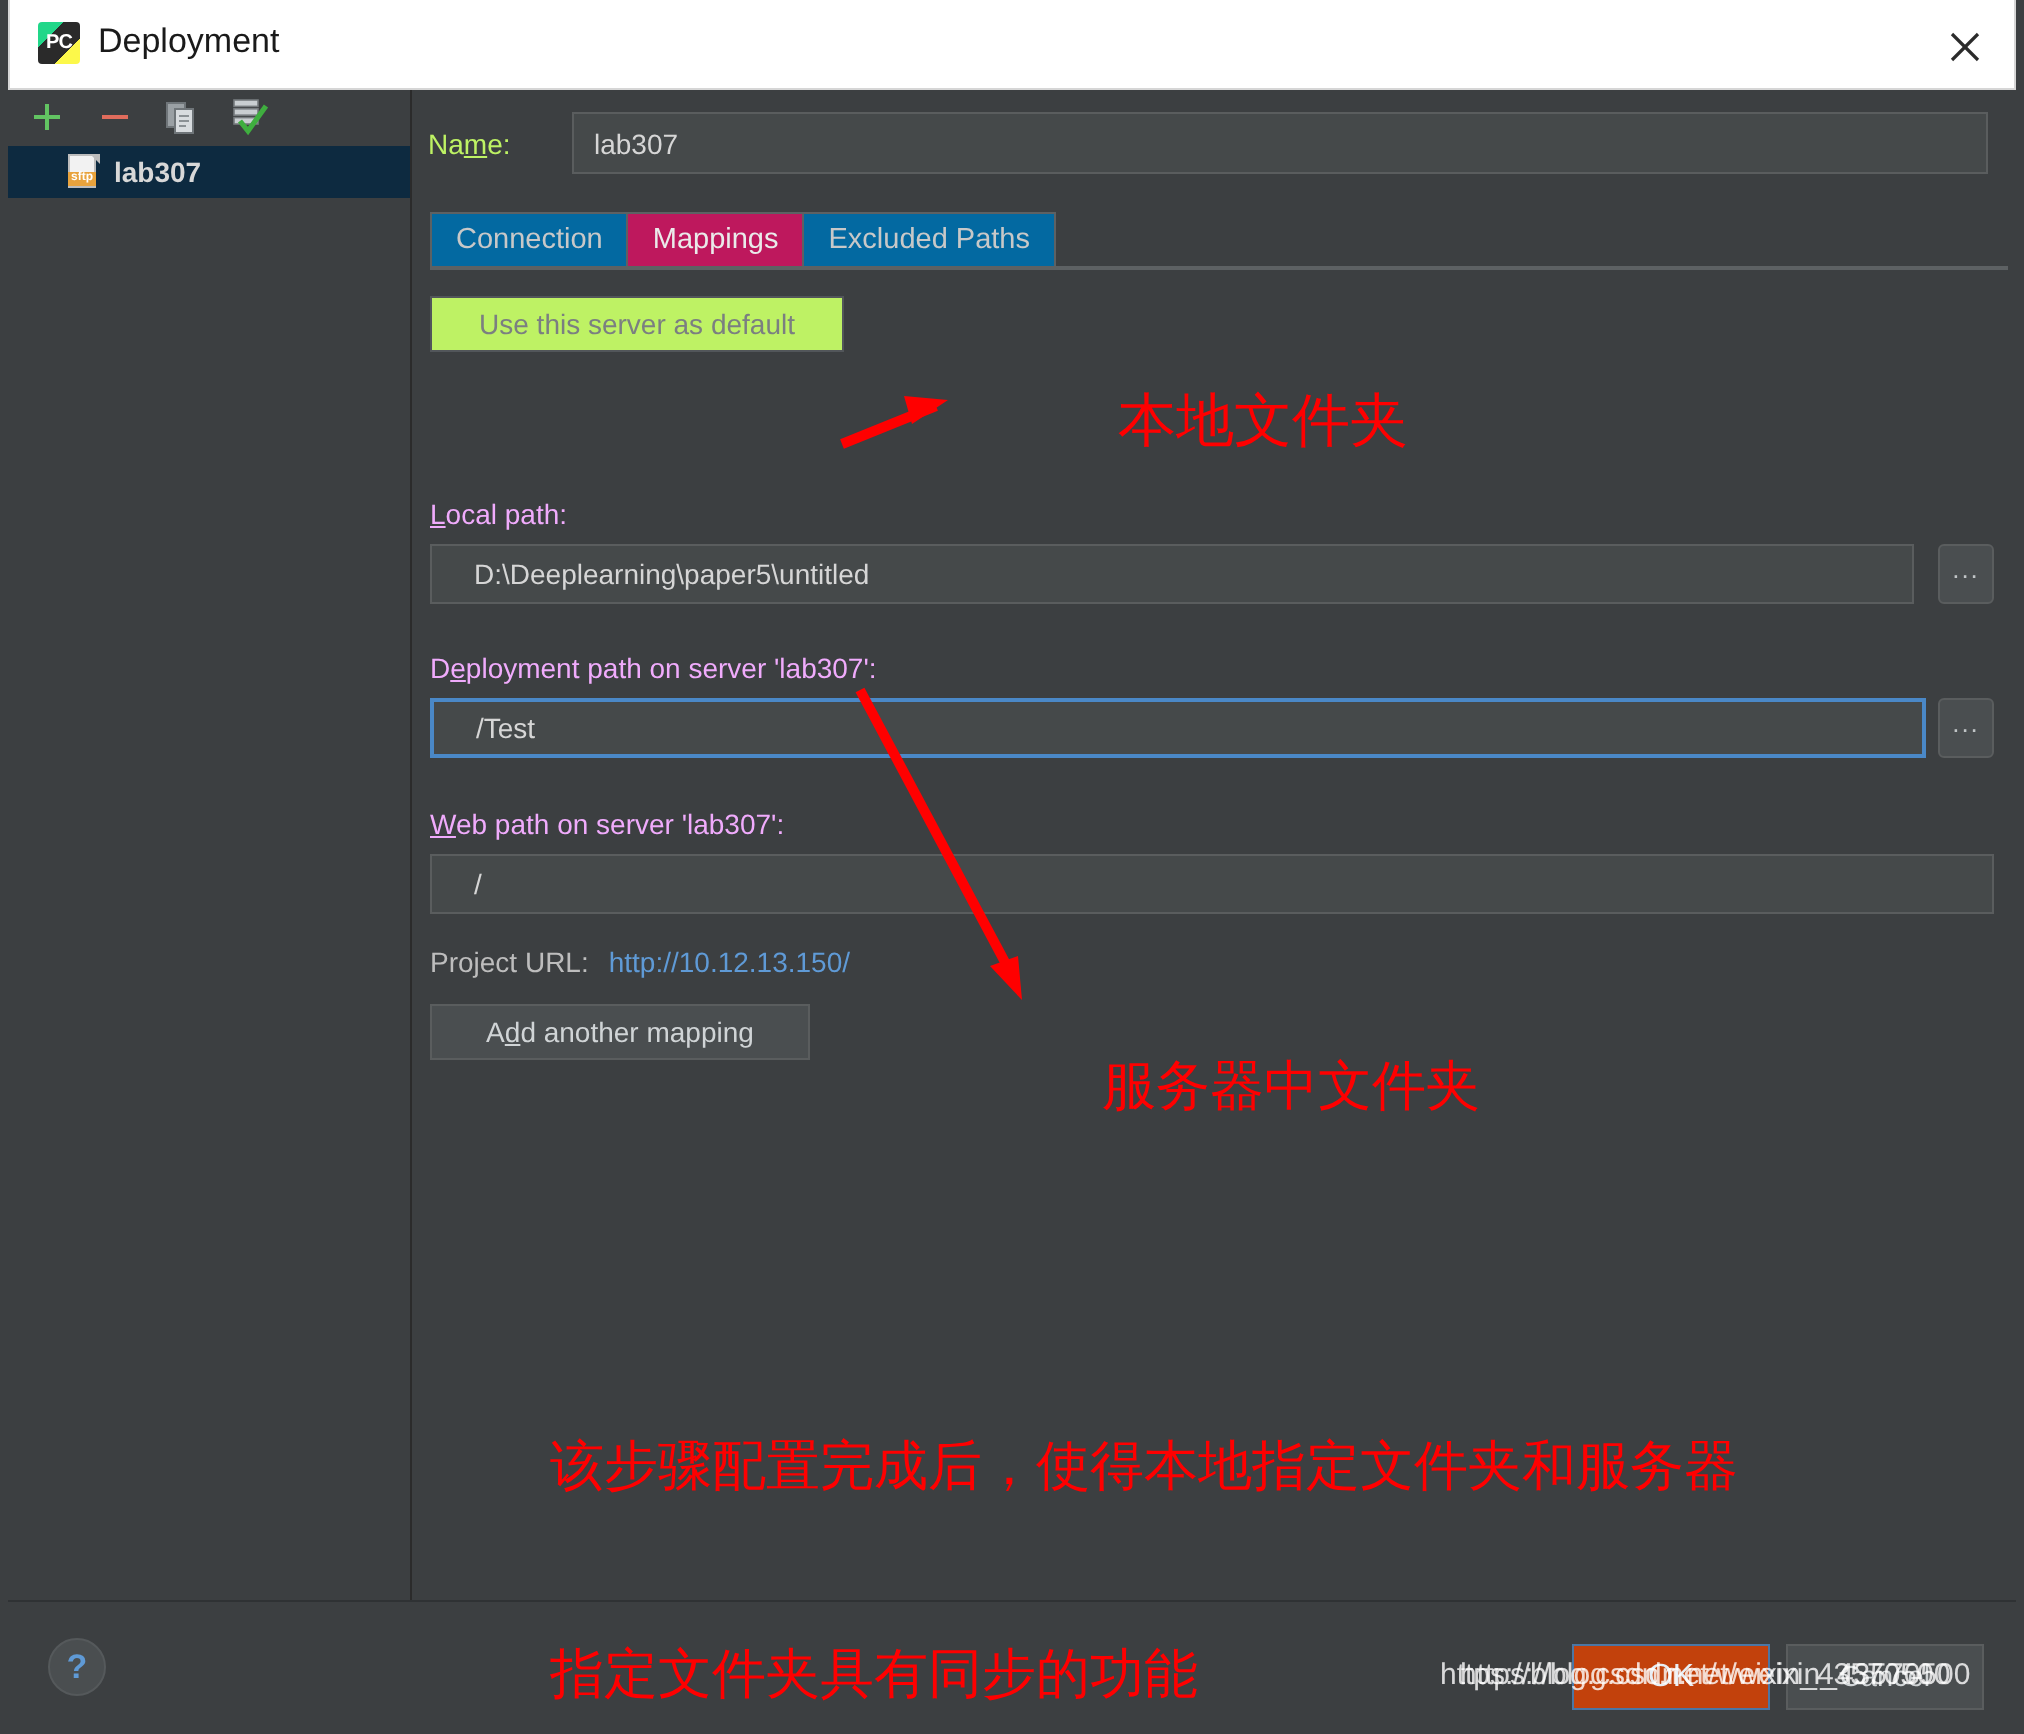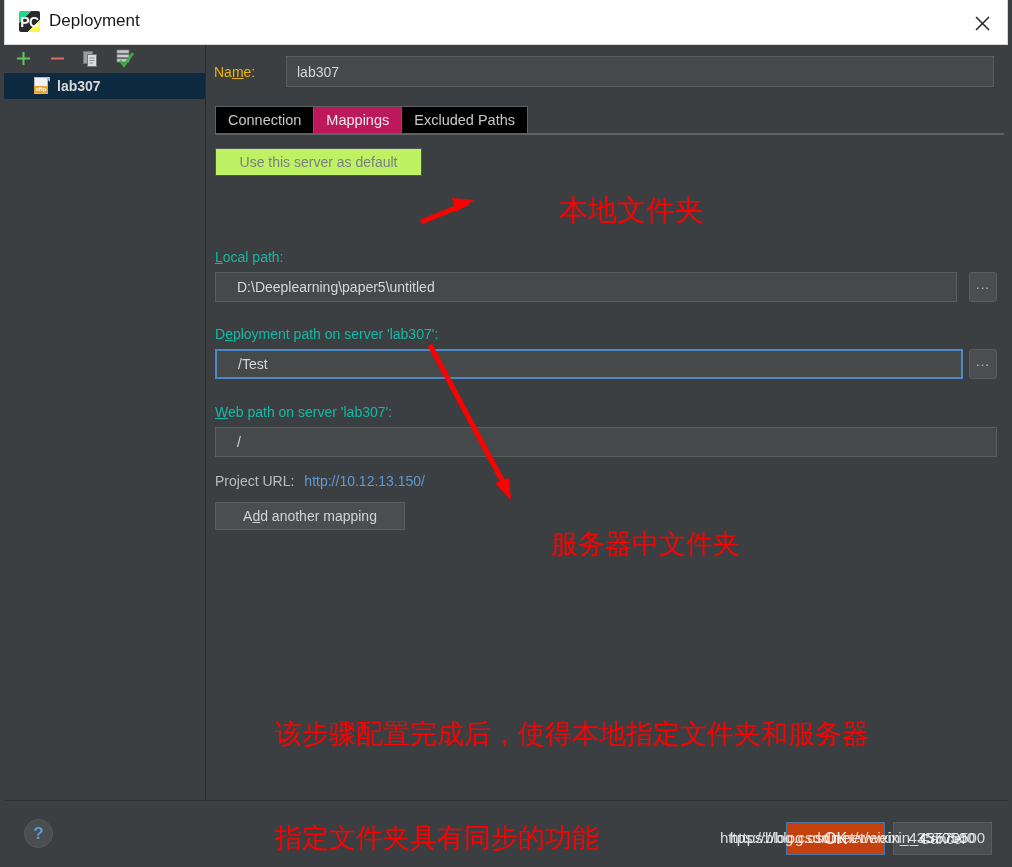--- a/index.html
+++ b/index.html
@@ -35,21 +35,21 @@
   #title-icon {
     position: absolute;
     left: 14px; top: 11px;
     width: 21px; height: 21px;
     background: linear-gradient(135deg,#21d789 0%, #21d789 30%, #2a2a2a 30%, #2a2a2a 70%, #fcf84a 70%);
     border-radius: 2px;
     display: flex; align-items: center; justify-content: center;
   }
   #title-icon .pc-letters {
     color: #ffffff;
-    font-size: 14px;
+    font-size: 10px;
     font-weight: bold;
     letter-spacing: -0.5px;
     font-family: "Liberation Sans", sans-serif;
   }
   #title-text {
     position: absolute;
     left: 44px; top: 11px;
     font-size: 17px;
     color: #1a1a1a;
     font-family: "Liberation Sans", sans-serif;
@@ -152,21 +152,21 @@
   
   #name-row {
     position: absolute;
     left: 7px; top: 11px;
     width: 790px; height: 32px;
   }
   #name-label {
     position: absolute;
     left: 0; top: 8px;
     font-size: 14px;
-    color: #eab308;
+    color: #bef264;
   }
   #name-label .mn { text-decoration: underline; }
   #name-input {
     position: absolute;
     left: 72px; top: 0;
     width: 708px; height: 31px;
     background: #45494a;
     border: 1px solid #5a5d5e;
     box-sizing: border-box;
     color: #d6d6d6;
@@ -183,21 +183,21 @@
     width: 789px; height: 29px;
     display: flex;
     align-items: flex-end;
   }
   .tab {
     height: 28px;
     padding: 0 12px;
     display: flex; align-items: center;
     font-size: 14.5px;
     color: #c8c8c8;
-    background: #000000;
+    background: #0369a1;
     border: 1px solid #5d6163;
     border-right: none;
     box-sizing: border-box;
     cursor: pointer;
     white-space: nowrap;
   }
   .tab:last-of-type { border-right: 1px solid #5d6163; }
   .tab.active {
     background: #be185d;
     color: #eaeaea;
@@ -226,21 +226,21 @@
     color: #7b7f81;
     font-size: 14px;
     display: flex; align-items: center; justify-content: center;
     cursor: default;
     font-family: "Liberation Sans", sans-serif;
   }
 
   .field-label {
     position: absolute;
     font-size: 14px;
-    color: #14b8a6;
+    color: #f0abfc;
     white-space: nowrap;
   }
   .field-label .mn { text-decoration: underline; }
 
   .path-input {
     position: absolute;
     height: 30px;
     background: #45494a;
     border: 1px solid #5a5d5e;
     box-sizing: border-box;

